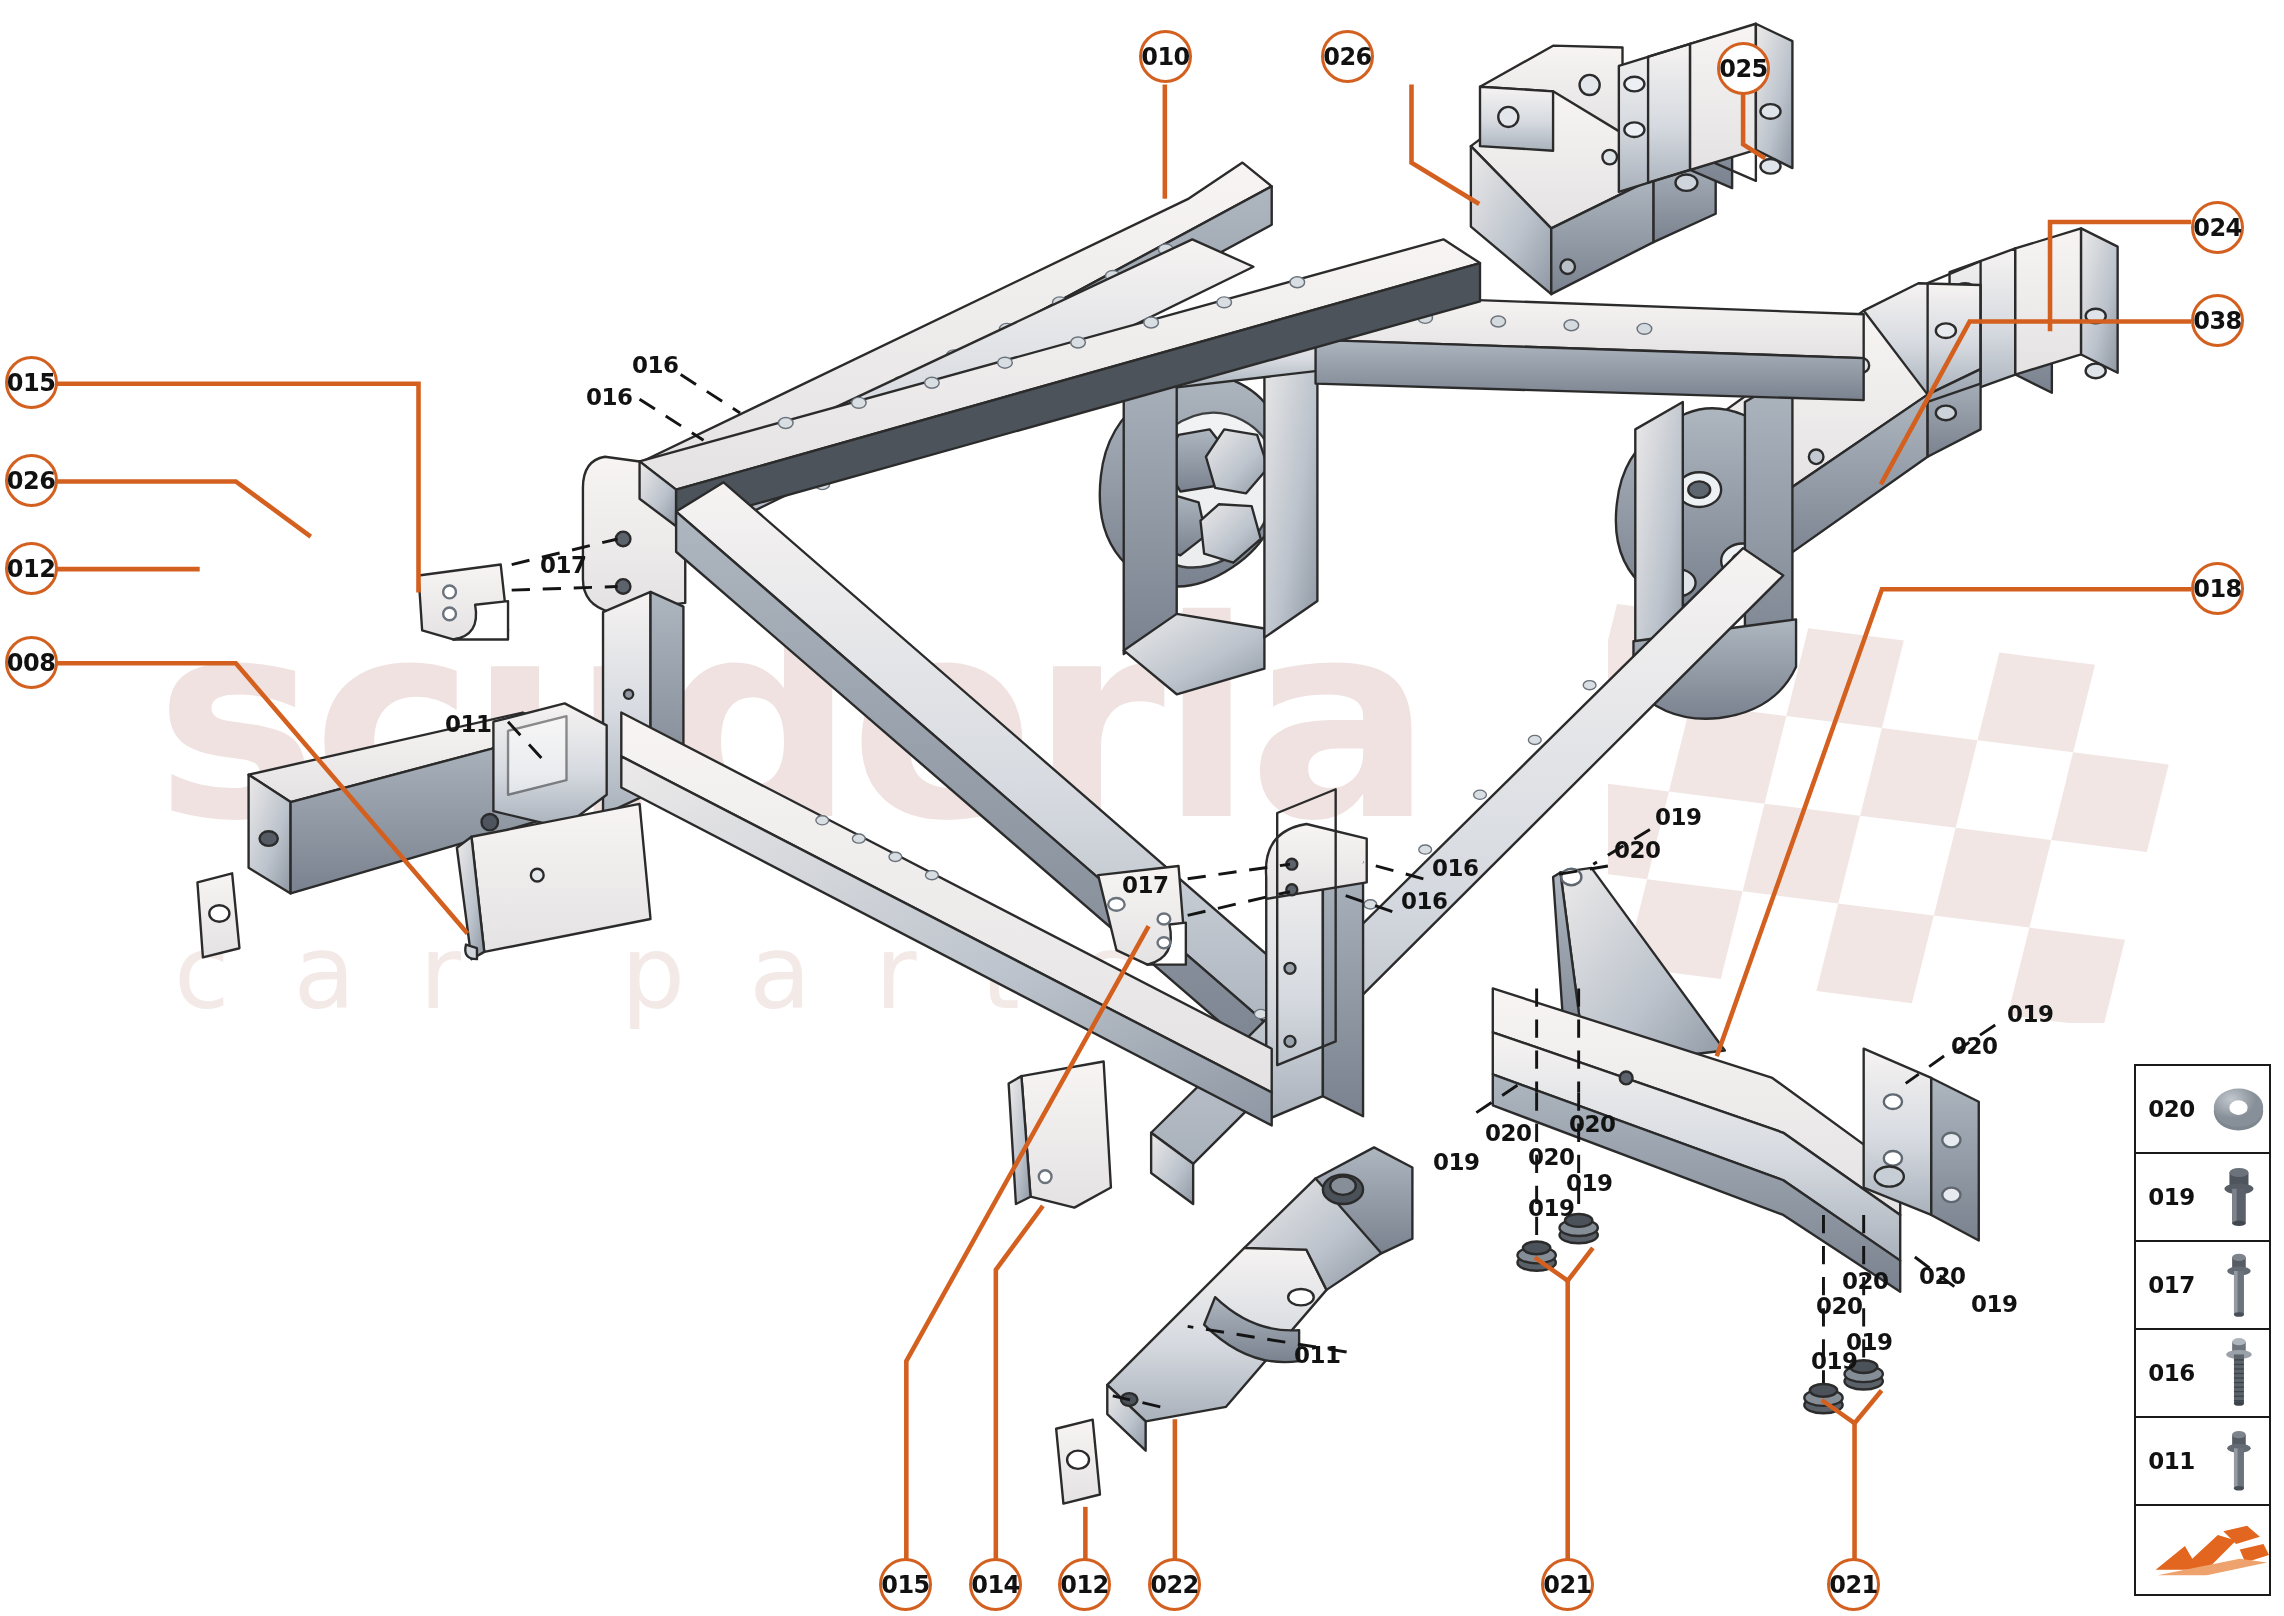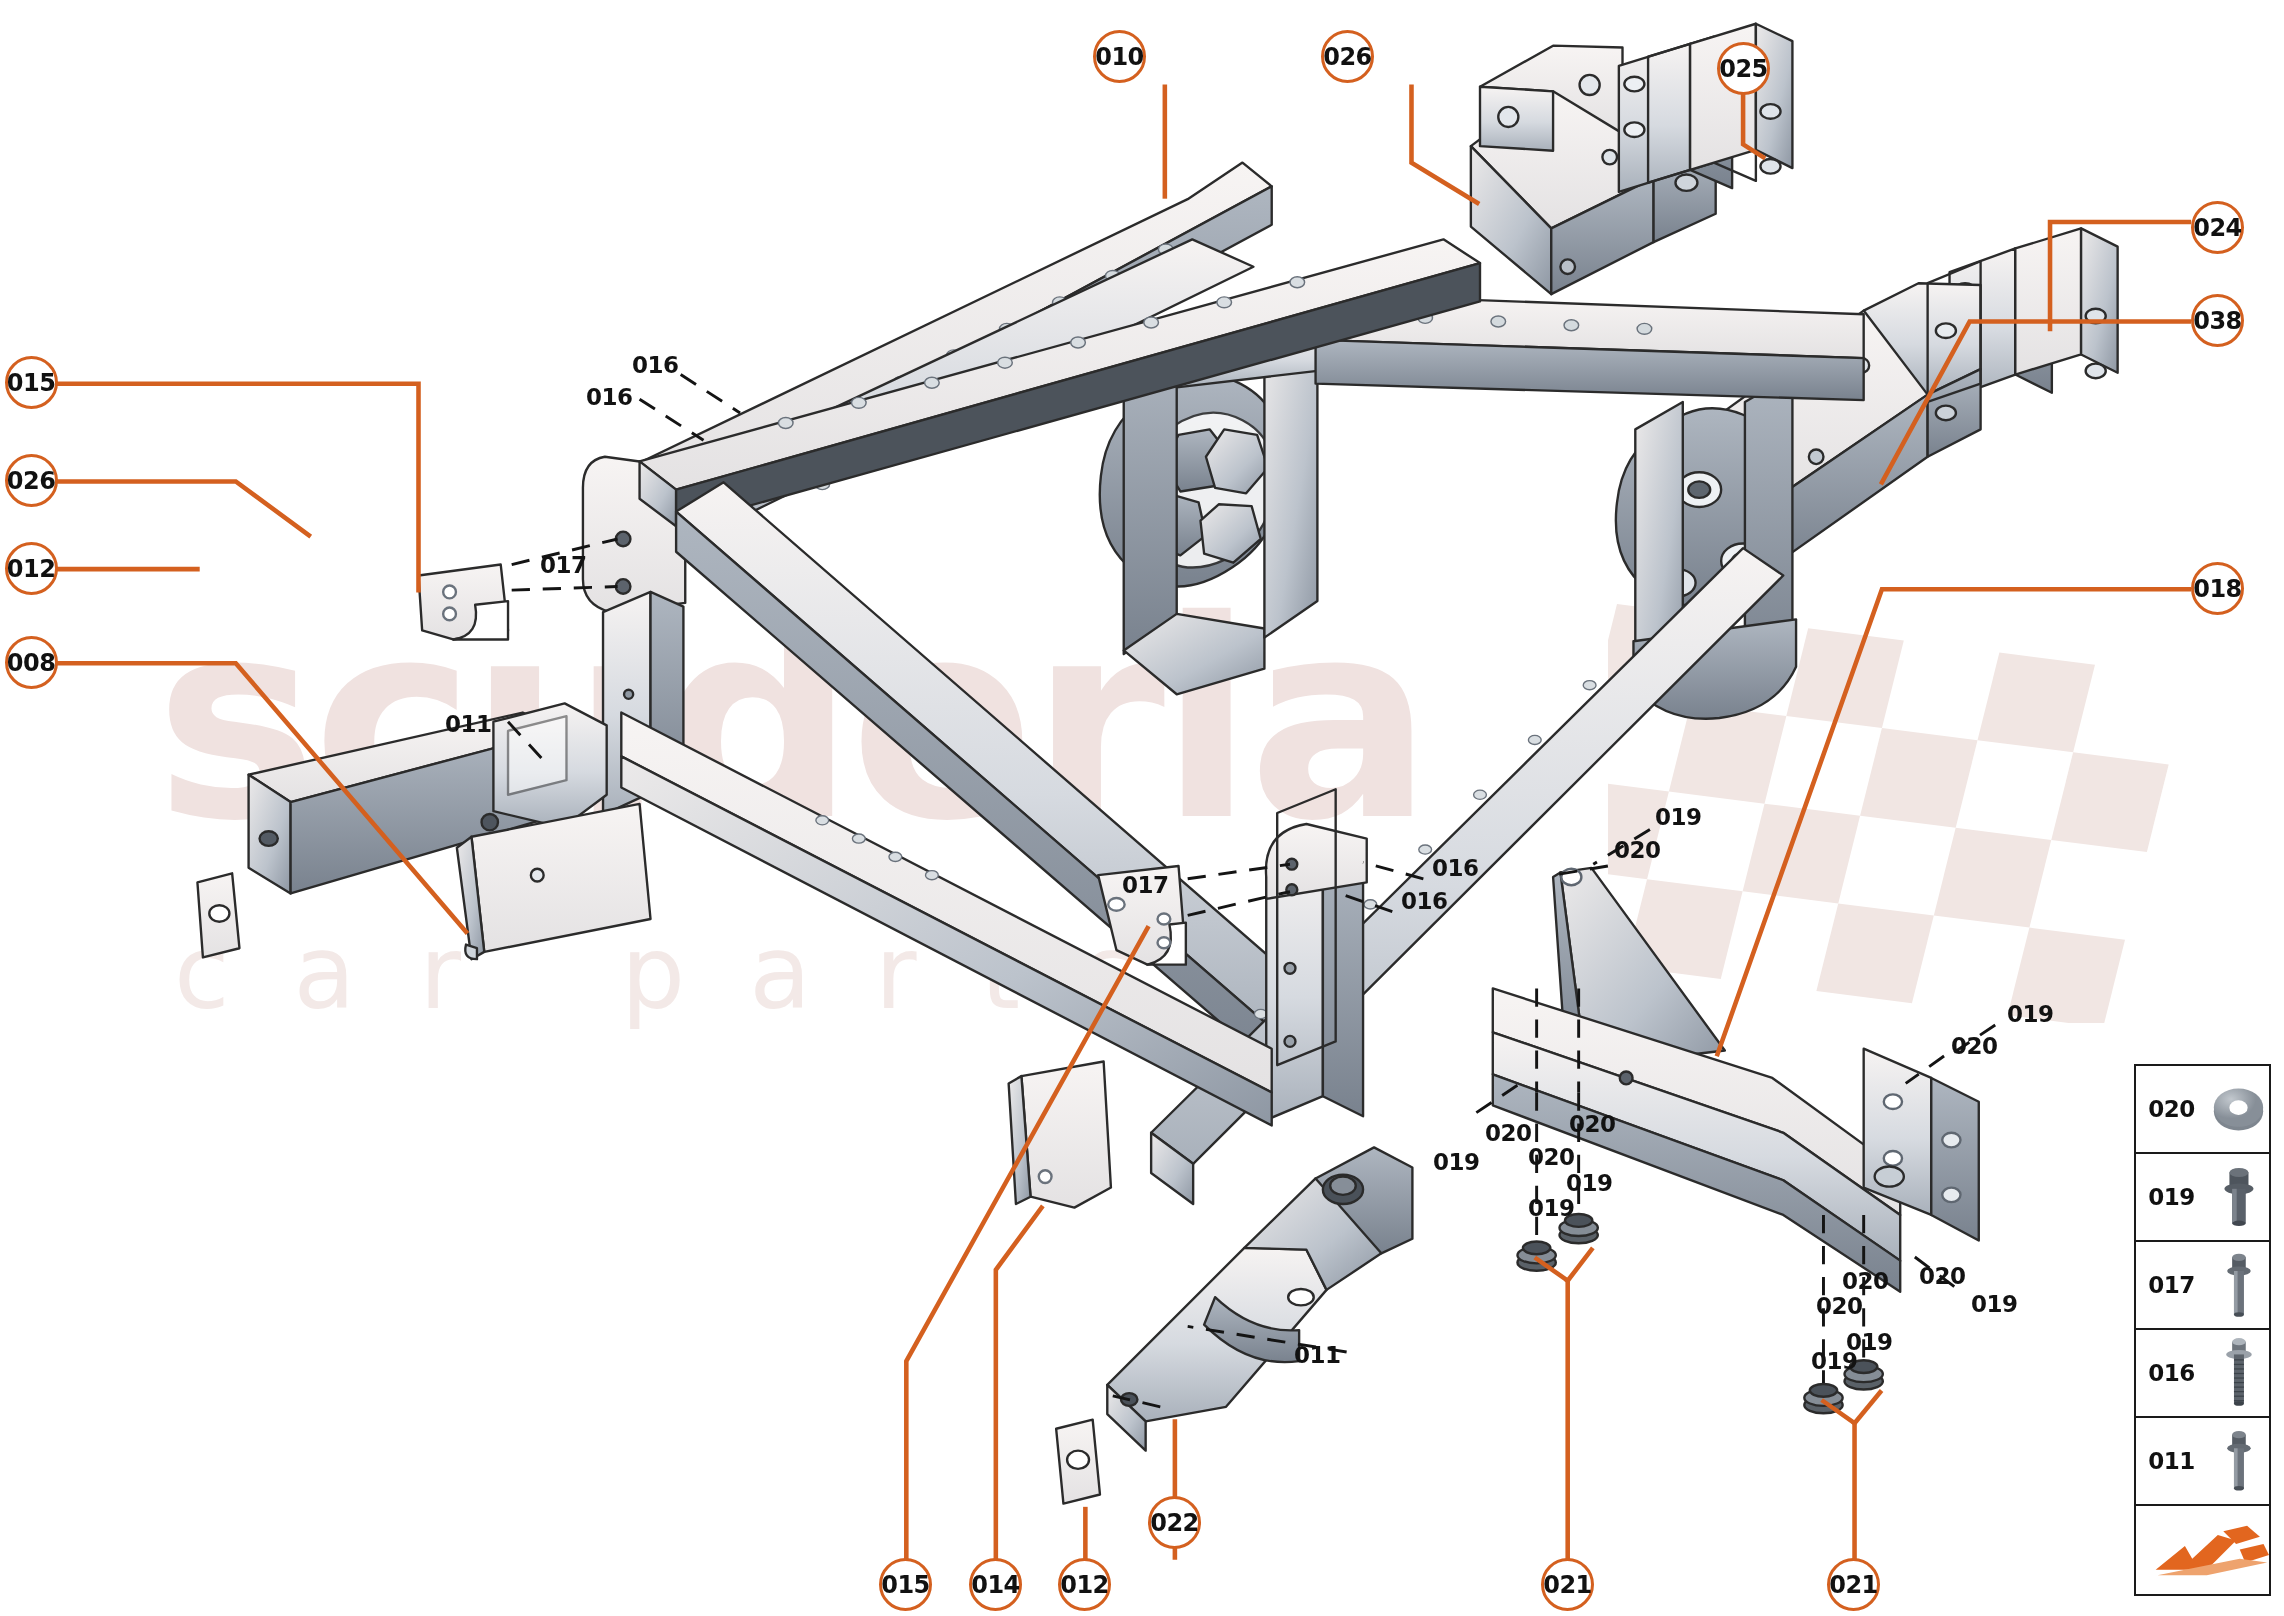--- a/index.html
+++ b/index.html
@@ -502,21 +502,21 @@
       <path d="M1090,1705 L1090,1390 L1140,1322"></path>
       <path d="M1188,1705 L1188,1652"></path>
       <path d="M1286,1705 L1286,1556"></path>
       <path d="M1716,1705 L1716,1402 L1682,1378"></path>
       <path d="M1716,1402 L1742,1368"></path>
       <path d="M2030,1705 L2030,1558 L1996,1534"></path>
       <path d="M2030,1558 L2058,1524"></path>
     </g>
   </svg>
 
-  <div class="callout" style="left:1093px;top:30px">
+  <div class="callout" style="left:1139px;top:30px">
       <span>010</span>
     </div>
   <div class="callout" style="left:1321px;top:30px">
       <span>026</span>
     </div>
   <div class="callout" style="left:1717px;top:42px">
       <span>025</span>
     </div>
   <div class="callout" style="left:2191px;top:201px">
       <span>024</span>
@@ -541,21 +541,21 @@
     </div>
   <div class="callout" style="left:879px;top:1558px">
       <span>015</span>
     </div>
   <div class="callout" style="left:969px;top:1558px">
       <span>014</span>
     </div>
   <div class="callout" style="left:1058px;top:1558px">
       <span>012</span>
     </div>
-  <div class="callout" style="left:1148px;top:1496px">
+  <div class="callout" style="left:1148px;top:1558px">
       <span>022</span>
     </div>
   <div class="callout" style="left:1541px;top:1558px">
       <span>021</span>
     </div>
   <div class="callout" style="left:1827px;top:1558px">
       <span>021</span>
     </div>
 
   <div class="plabel" style="left:632px;top:352px"><span>016</span></div>

